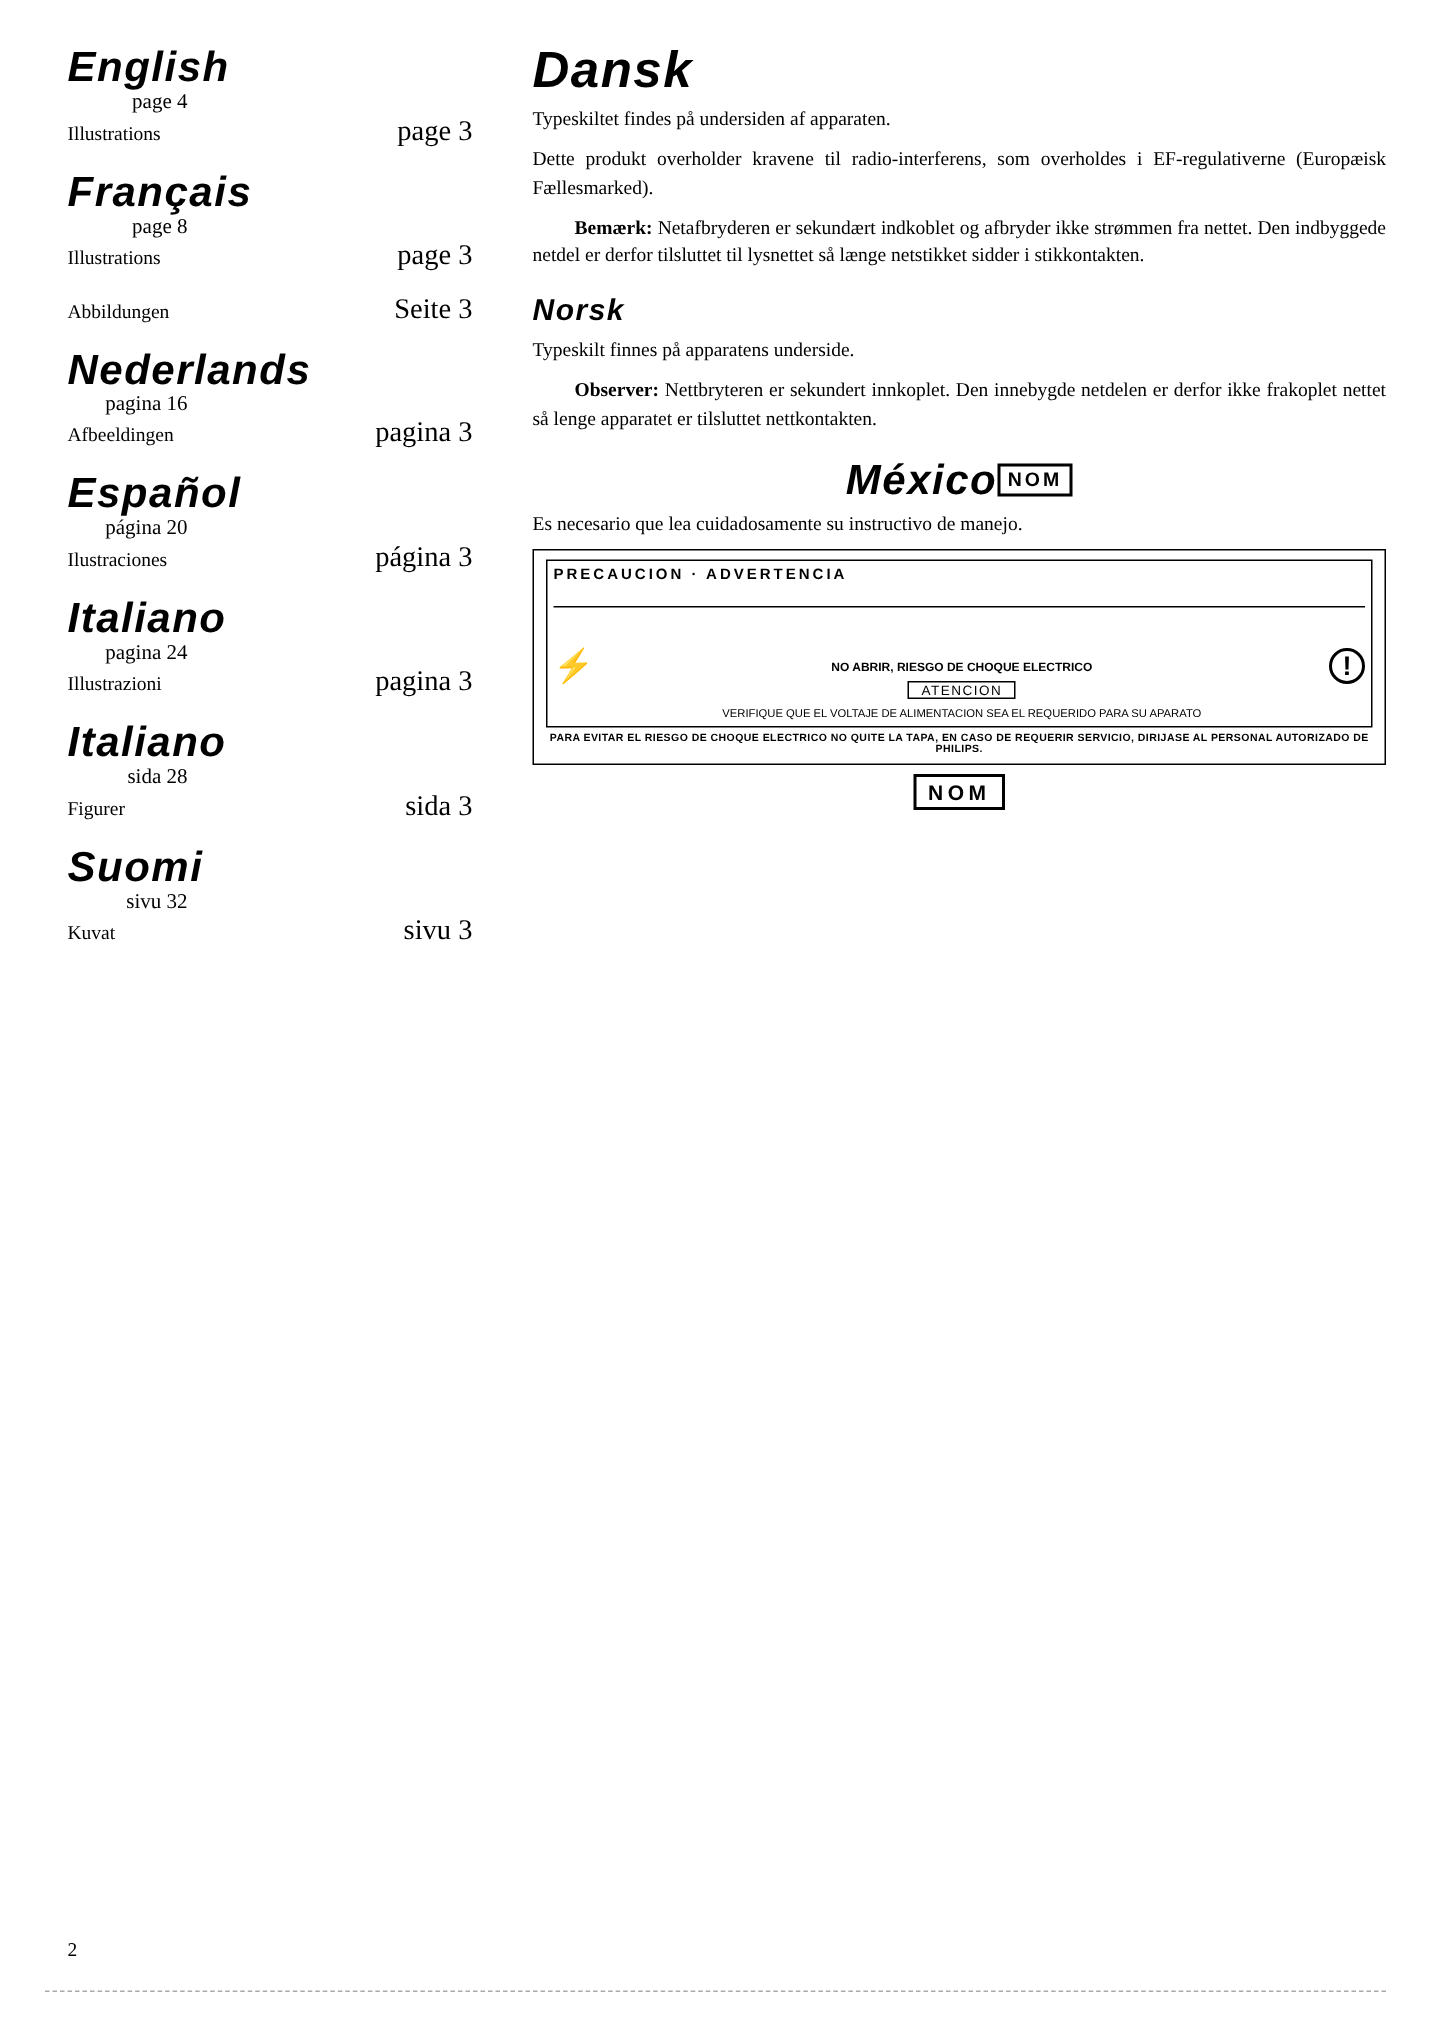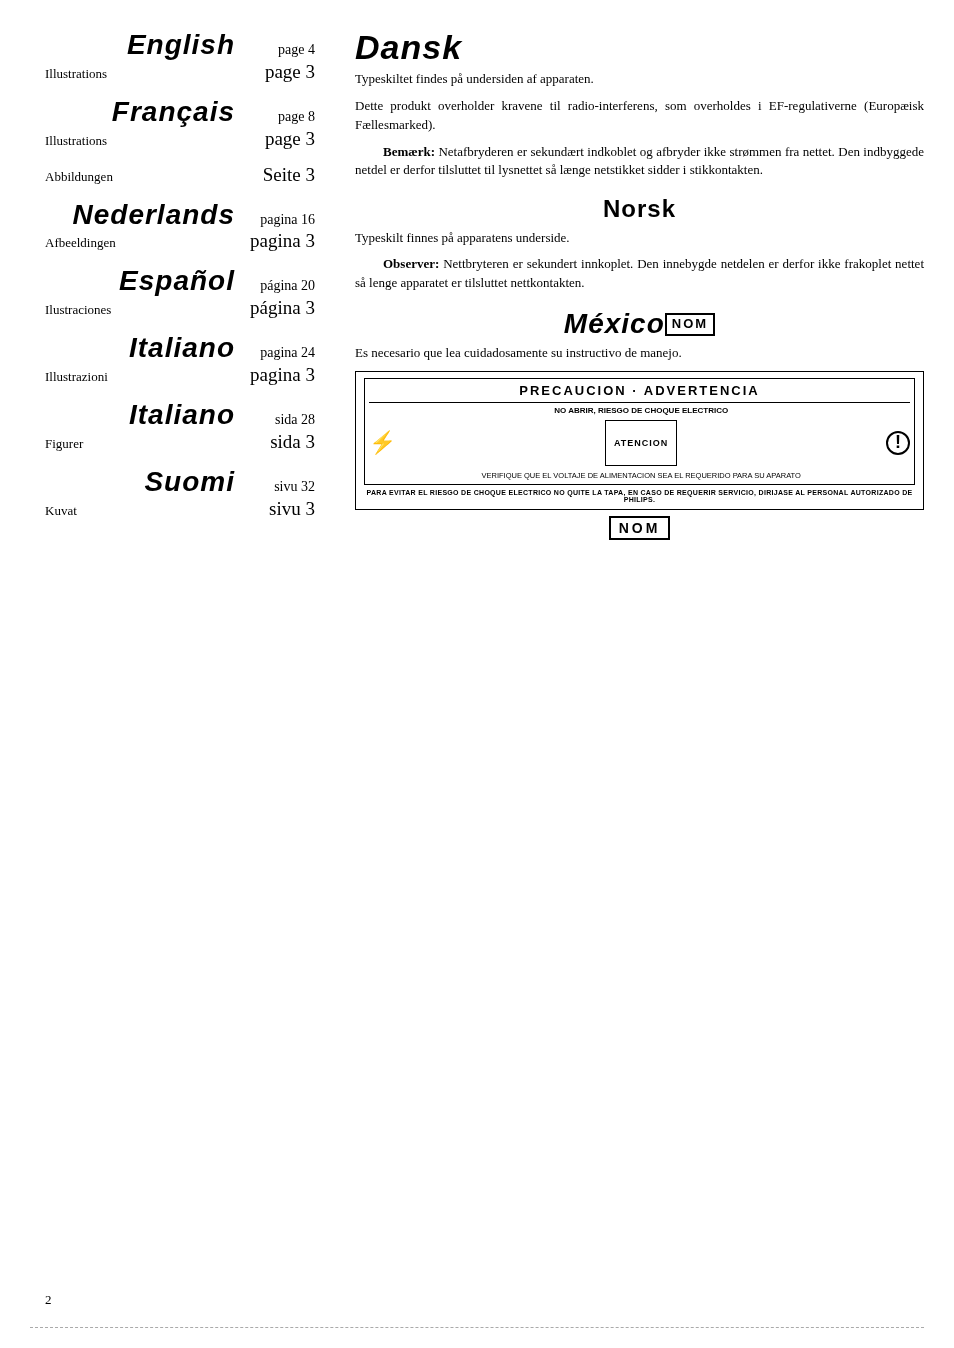--- a/index.html
+++ b/index.html
@@ -82,26 +82,26 @@
       font-size: 34px;
       font-weight: 900;
       font-style: italic;
       letter-spacing: 1px;
       line-height: 1.0;
       margin-bottom: 6px;
     }
 
     .section-title-medium {
       font-family: 'Arial Black', Arial, sans-serif;
-      font-size: 24px;
+      font-size: 20px;
       font-weight: 900;
+      font-style: italic;
       letter-spacing: 1px;
       line-height: 1.1;
       margin-bottom: 6px;
-      text-align: center;
     }
 
     .section-title-mexico {
       font-family: 'Arial Black', Arial, sans-serif;
       font-size: 28px;
       font-weight: 900;
       font-style: italic;
       letter-spacing: 1px;
       line-height: 1.1;
       margin-bottom: 4px;
@@ -154,35 +154,35 @@
       font-family: Arial, sans-serif;
     }
 
     .warning-inner {
       border: 1px solid #000;
       padding: 4px;
     }
 
     .warning-title-row {
       font-weight: bold;
-      font-size: 13px;
+      font-size: 10px;
       letter-spacing: 2px;
       border-bottom: 1px solid #000;
-      padding-bottom: 4px;
+      padding-bottom: 15px;
       margin-bottom: 3px;
-      text-align: center;
+      text-align: left;
     }
 
     .warning-subtitle {
-      font-weight: bold;
+      font-weight: normal;
       font-size: 9px;
       letter-spacing: 1px;
       border: 1px solid #000;
       display: inline-block;
-      padding: 17px 8px;
+      padding: 0 8px;
       margin: 2px 0;
     }
 
     .warning-row-inner {
       display: flex;
       align-items: center;
       justify-content: center;
       gap: 8px;
     }
 
@@ -231,22 +231,23 @@
       position: absolute;
       bottom: 20px;
       left: 0;
       right: 0;
       border-top: 1px dashed #aaa;
       margin: 0 30px;
     }
 
     .left-entry-title-row {
       display: flex;
-      justify-content: flex-end;
+      justify-content: space-between;
       align-items: baseline;
+      flex-direction: column;
     }
   </style>
 </head>
 <body>
 
 <div class="page">
 
   <div class="left-column">
     <div id="lang-list">
 
@@ -353,21 +354,21 @@
         <span>México</span>
         <span class="nom-badge">NOM</span>
       </div>
       <p class="body-text">Es necesario que lea cuidadosamente su instructivo de manejo.</p>
 
       <div class="warning-box">
         <div class="warning-inner">
           <div class="warning-title-row">PRECAUCION  ·  ADVERTENCIA</div>
           <div class="warning-row-inner">
             <div class="triangle-icon">⚡</div>
-            <div style="flex:1;">
+            <div style="flex:1;margin-top:32px;">
               <div style="font-weight:bold; font-size:8px; margin-bottom:3px;">NO ABRIR, RIESGO DE CHOQUE ELECTRICO</div>
               <div class="warning-subtitle">ATENCION</div>
               <div style="font-size:7.5px; margin-top:3px;">VERIFIQUE QUE EL VOLTAJE DE ALIMENTACION SEA EL REQUERIDO PARA SU APARATO</div>
             </div>
             <div class="exclaim-icon">!</div>
           </div>
         </div>
         <div class="warning-bottom-text">PARA EVITAR EL RIESGO DE CHOQUE ELECTRICO NO QUITE LA TAPA, EN CASO DE REQUERIR SERVICIO, DIRIJASE AL PERSONAL AUTORIZADO DE PHILIPS.</div>
       </div>
 

